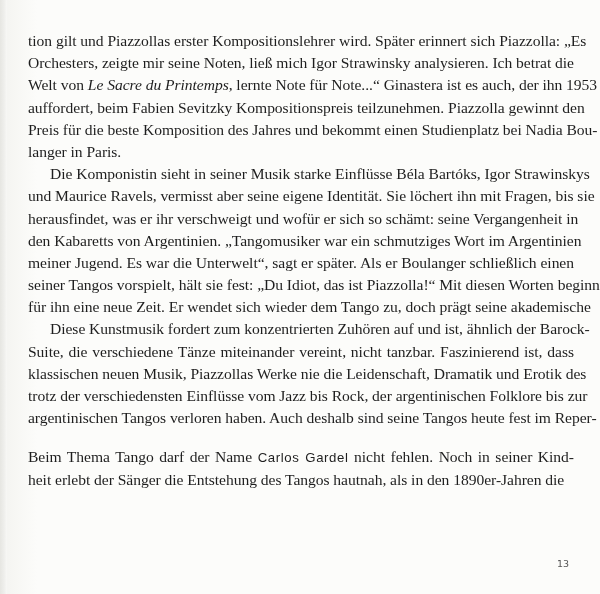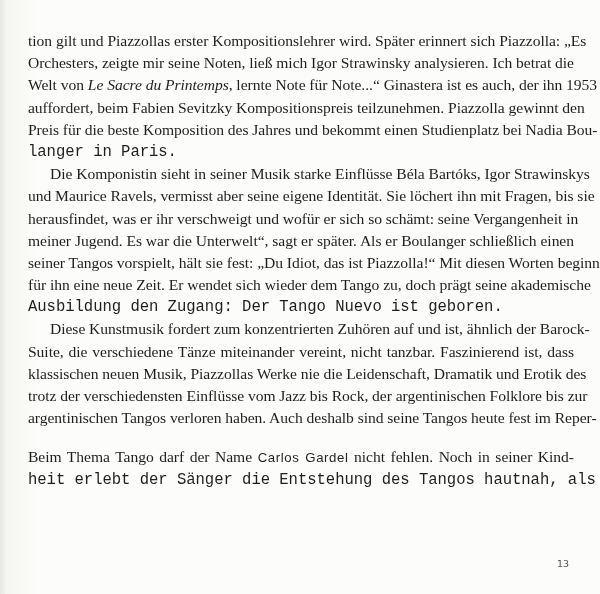--- a/index.html
+++ b/index.html
@@ -43,21 +43,20 @@
     }
     .line {
       display: block;
       white-space: nowrap;
       text-align: justify;
       text-align-last: justify;
       height: 22.2px;
     }
     .line.last {
       text-align-last: left;
-      font-family: Liberation Mono, monospace;
     }
     .line.indent {
       text-indent: 22px;
     }
     .para-gap {
       height: 17px;
     }
     .ital { font-style: italic; }
     .mono {
       font-family: Liberation Sans, sans-serif;
@@ -85,24 +84,24 @@
       <span class="line"><span>Orchesters, zeigte mir seine Noten, ließ mich Igor Strawinsky analysieren. Ich betrat die</span></span>
       <span class="line"><span>Welt von </span><span class="ital">Le Sacre du Printemps</span><span>, lernte Note für Note...“ Ginastera ist es auch, der ihn 1953</span></span>
       <span class="line"><span>auffordert, beim Fabien Sevitzky Kompositionspreis teilzunehmen. Piazzolla gewinnt den</span></span>
       <span class="line"><span>Preis für die beste Komposition des Jahres und bekommt einen Studienplatz bei Nadia Bou-</span></span>
       <span class="line last"><span>langer in Paris.</span></span>
     </div>
     <div class="paragraph">
       <span class="line indent"><span>Die Komponistin sieht in seiner Musik starke Einflüsse Béla Bartóks, Igor Strawinskys</span></span>
       <span class="line"><span>und Maurice Ravels, vermisst aber seine eigene Identität. Sie löchert ihn mit Fragen, bis sie</span></span>
       <span class="line"><span>herausfindet, was er ihr verschweigt und wofür er sich so schämt: seine Vergangenheit in</span></span>
+      <span class="line"><span>den Kabaretts von Argentinien. „Tangomusiker war ein schmutziges Wort im Argentinien</span></span>
       <span class="line"><span>meiner Jugend. Es war die Unterwelt“, sagt er später. Als er Boulanger schließlich einen</span></span>
       <span class="line"><span>seiner Tangos vorspielt, hält sie fest: „Du Idiot, das ist Piazzolla!“ Mit diesen Worten beginnt</span></span>
       <span class="line"><span>für ihn eine neue Zeit. Er wendet sich wieder dem Tango zu, doch prägt seine akademische</span></span>
-      <span class="line last"><span>Ausbildung den Zugang: Der Tango Nuevo ist geboren.</span></span>
     </div>
     <div class="paragraph">
       <span class="line indent"><span>Diese Kunstmusik fordert zum konzentrierten Zuhören auf und ist, ähnlich der Barock-</span></span>
       <span class="line"><span>Suite, die verschiedene Tänze miteinander vereint, nicht tanzbar. Faszinierend ist, dass</span></span>
       <span class="line"><span>klassischen neuen Musik, Piazzollas Werke nie die Leidenschaft, Dramatik und Erotik des</span></span>
       <span class="line"><span>trotz der verschiedensten Einflüsse vom Jazz bis Rock, der argentinischen Folklore bis zur</span></span>
       <span class="line"><span>argentinischen Tangos verloren haben. Auch deshalb sind seine Tangos heute fest im Reper-</span></span>
     </div>
     <div class="para-gap"></div>
     <div class="paragraph">

